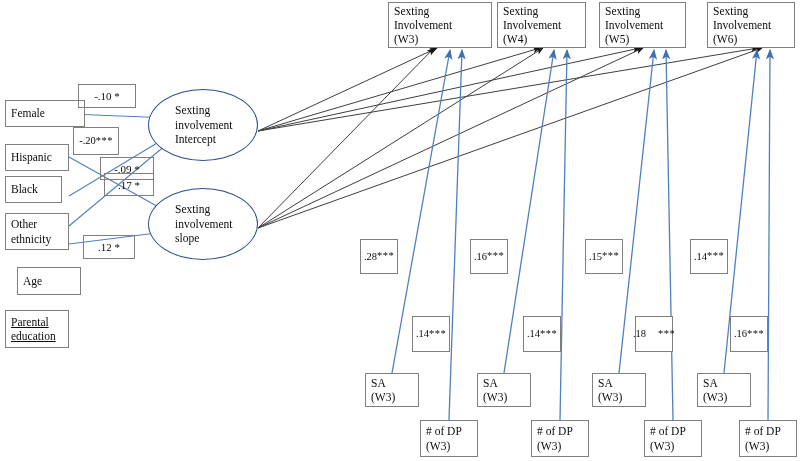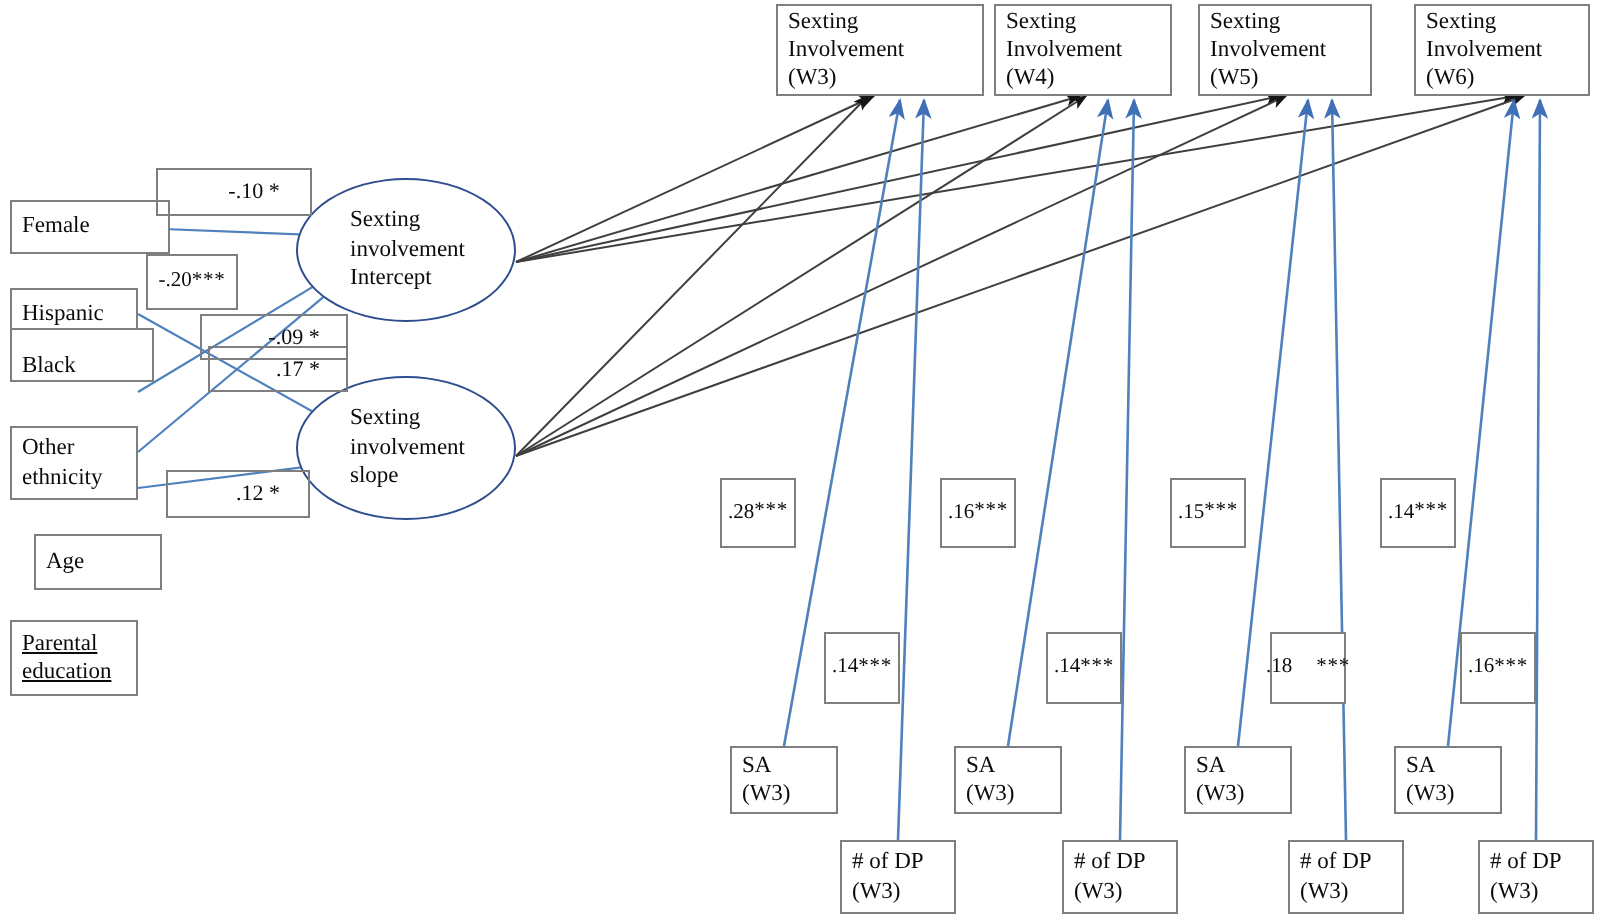--- a/index.html
+++ b/index.html
@@ -58,21 +58,20 @@
     line-height: 1;
   }
   .coef-inline {
     border: 1px solid #808080;
     display: flex;
     align-items: center;
     justify-content: center;
     font-size: 11px;
     color: #0b0b0b;
     background: transparent;
-    padding-left: 20px;
   }
   .ellipse-node {
     position: absolute;
     border: 1.7px solid #2d4d8e;
     border-radius: 50%;
     background: #ffffff;
     display: flex;
     flex-direction: column;
     align-items: flex-start;
     justify-content: center;
@@ -131,21 +130,21 @@
       </g>
   </svg>
 
   <div id="predictor-nodes">
       <div class="node rect-node" style="border-color: rgb(127, 127, 127); color: rgb(11, 11, 11); left: 5px; top: 100px; width: 80px; height: 27px;">
         <span class="line-1">Female</span>
       </div>
       <div class="node rect-node" style="border-color: rgb(127, 127, 127); color: rgb(11, 11, 11); left: 5px; top: 144px; width: 64px; height: 27px;">
         <span class="line-1">Hispanic</span>
       </div>
-      <div class="node rect-node" style="border-color: rgb(127, 127, 127); color: rgb(11, 11, 11); left: 5px; top: 164px; width: 72px; height: 27px; justify-content: flex-end;">
+      <div class="node rect-node" style="border-color: rgb(127, 127, 127); color: rgb(11, 11, 11); left: 5px; top: 176px; width: 57px; height: 27px;">
         <span class="line-1">Black</span>
       </div>
       <div class="node rect-node" style="border-color: rgb(127, 127, 127); color: rgb(11, 11, 11); left: 5px; top: 213px; width: 64px; height: 37px;">
         <span class="line-1">Other</span>
         <span class="line-2">ethnicity</span>
       </div>
       <div class="node rect-node" style="border-color: rgb(127, 127, 127); color: rgb(11, 11, 11); left: 17px; top: 267px; width: 64px; height: 28px;">
         <span class="line-1">Age</span>
       </div>
       <div class="node rect-node" style="border-color: rgb(127, 127, 127); color: rgb(11, 11, 11); left: 5px; top: 310px; width: 64px; height: 38px; text-decoration: underline;">

